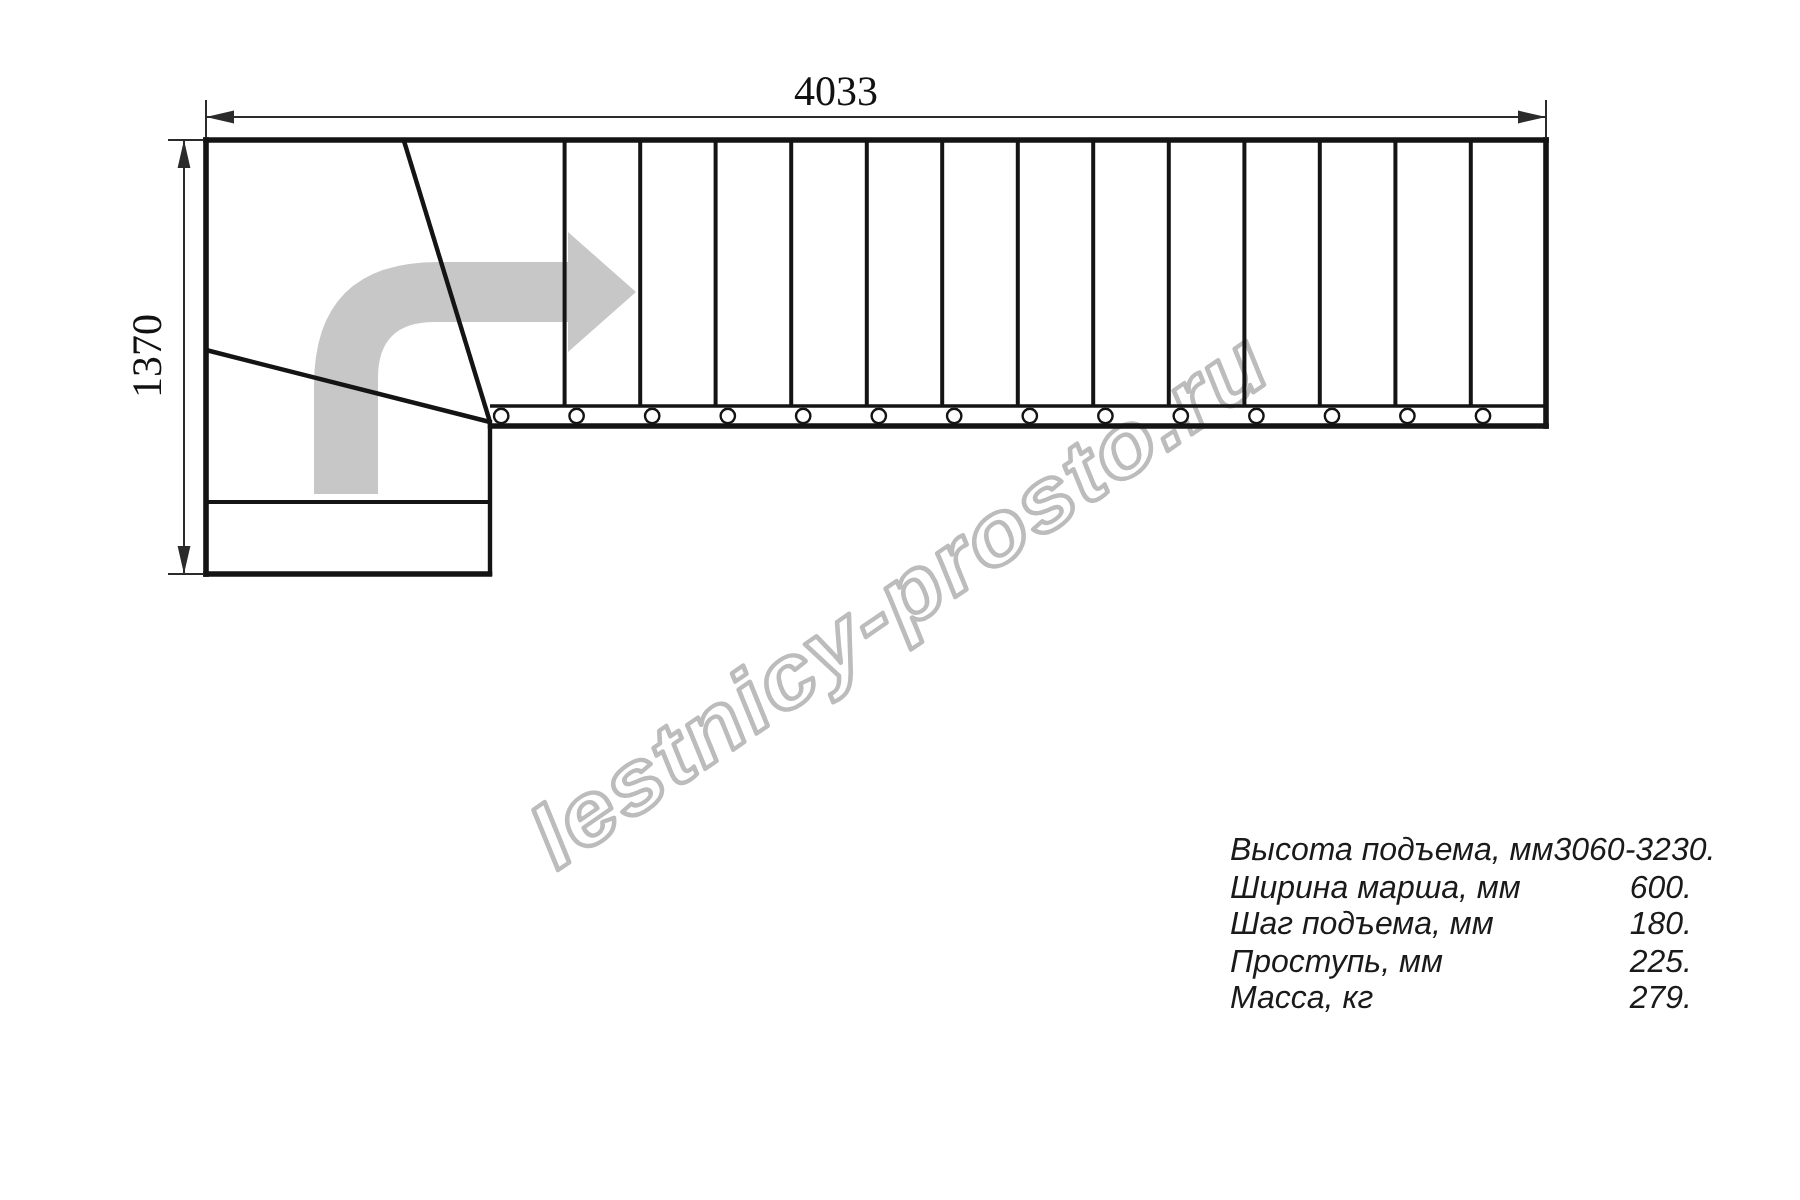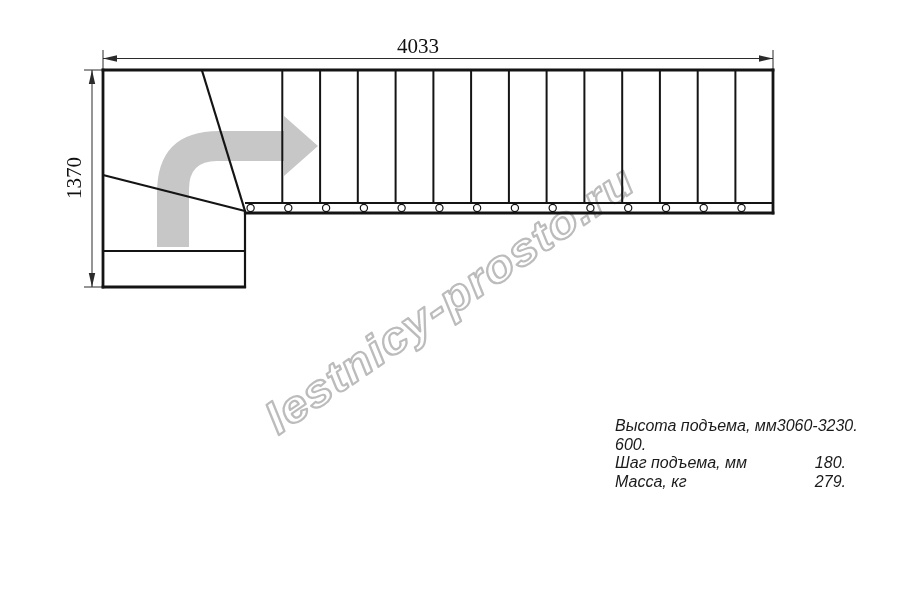--- a/index.html
+++ b/index.html
@@ -135,25 +135,30 @@
 
   <div id="dim-width-label" class="dim-label">4033</div>
   <div id="dim-height-label" class="dim-label">1370</div>
 
   <div class="spec-table">
     <div class="spec-row">
       <span class="spec-label">Высота подъема, мм</span>
       <span class="spec-value">3060-3230.</span>
     </div>
     <div class="spec-row">
+      <span class="spec-label">Ширина марша, мм</span>
       <span class="spec-value">600.</span>
     </div>
     <div class="spec-row">
       <span class="spec-label">Шаг подъема, мм</span>
       <span class="spec-value">180.</span>
+    </div>
+    <div class="spec-row">
+      <span class="spec-label">Проступь, мм</span>
+      <span class="spec-value">225.</span>
     </div>
     <div class="spec-row">
       <span class="spec-label">Масса, кг</span>
       <span class="spec-value">279.</span>
     </div>
   </div>
 
 </div>
 
 </body></html>

